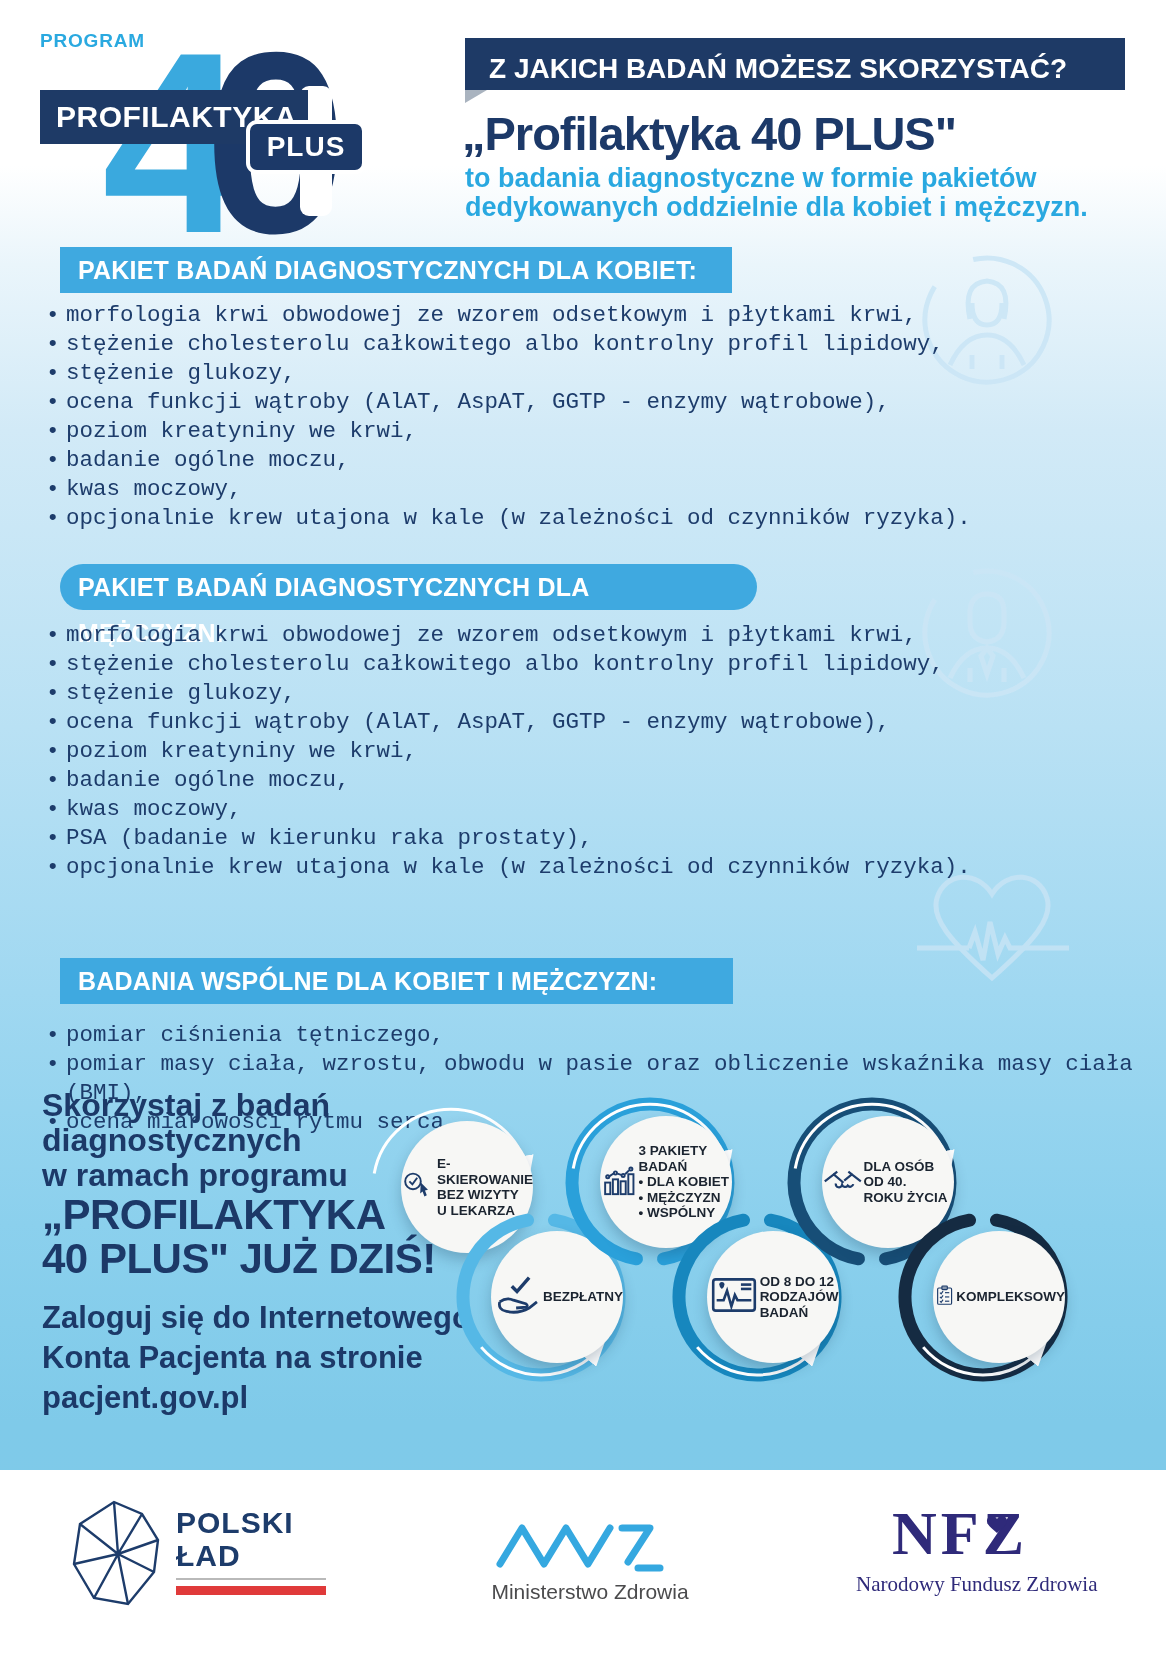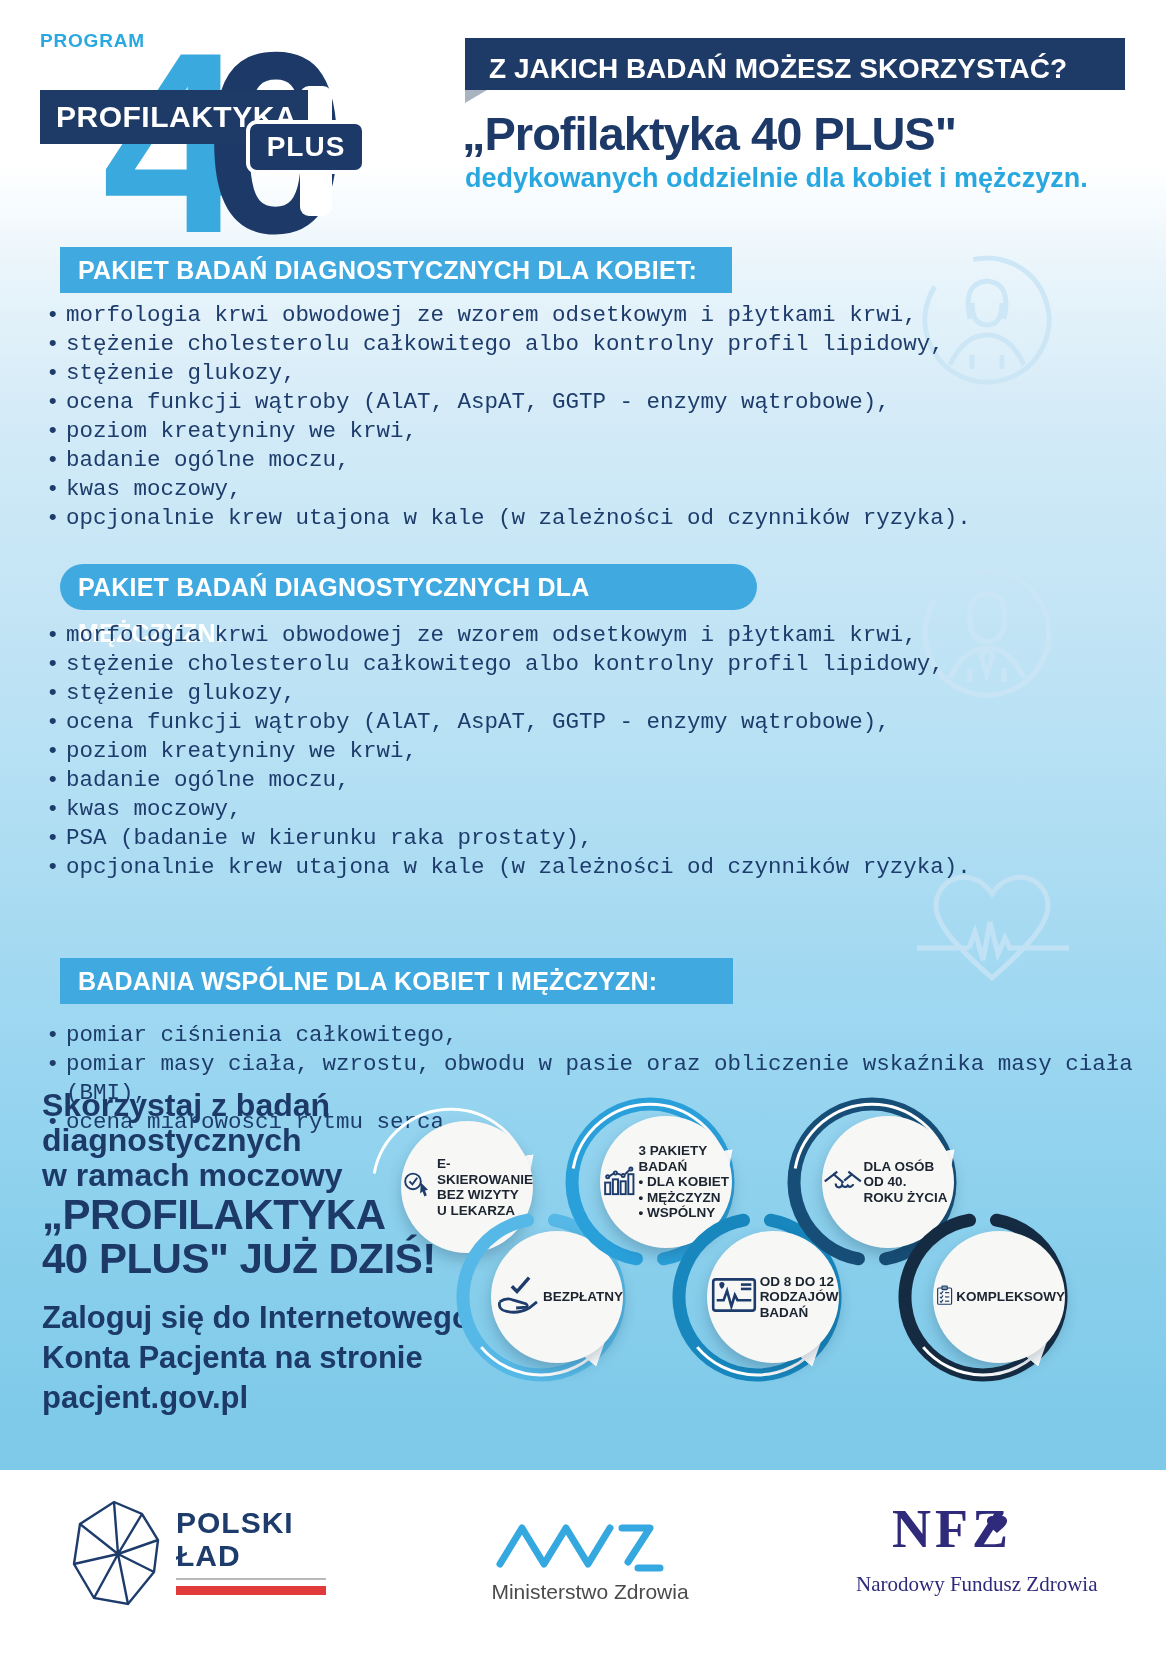--- a/index.html
+++ b/index.html
@@ -53,39 +53,40 @@
   .badge-label{font-size:13.5px;font-weight:bold;color:#1b2430;line-height:15.5px;}
   .badge-icon{margin-bottom:5px;}
   .b0{left:6px;top:5px;}  .b1{left:96px;top:115px;} .b2{left:205px;top:0;}
   .b3{left:312px;top:115px;} .b4{left:427px;top:0;} .b5{left:538px;top:115px;}
   
   .footer{left:0;top:1470px;width:1166px;height:184px;background:#ffffff;}
   .pl-text{left:176px;top:1506px;color:#1d3c6b;font-weight:bold;font-size:30px;line-height:33px;letter-spacing:1px;}
   .pl-stripe-white{left:176px;top:1578px;width:150px;height:4px;background:#fff;border-top:2px solid #b9b9b9;}
   .pl-stripe-red{left:176px;top:1586px;width:150px;height:9px;background:#e03a3a;}
   .mz-text{left:480px;top:1580px;color:#4b4b4d;font-size:21px;width:220px;text-align:center;}
-  .nfz-text{left:892px;top:1498px;color:#2f2a7a;font-family:"Liberation Serif",serif;font-weight:bold;font-size:54px;letter-spacing:4px;}
+  .nfz-text{left:892px;top:1498px;color:#2f2a7a;font-family:"Liberation Serif",serif;font-weight:bold;font-size:62px;letter-spacing:4px;}
   .nfz-sub{left:856px;top:1572px;color:#2f2a7a;font-family:"Liberation Serif",serif;font-size:21px;}
   svg{display:block;}
 </style>
 </head>
 <body>
 
 <div class="poster">
 
   <div class="abs program-label">PROGRAM</div>
   <div class="abs logo-num num4">4</div>
   <div class="abs logo-num num0">0</div>
   <div class="abs logo-plus-v"></div>
   <div class="abs logo-bar">PROFILAKTYKA</div>
   <div class="abs logo-plus-box">PLUS</div>
 
   <div class="abs banner">Z JAKICH BADAŃ MOŻESZ SKORZYSTAĆ?</div>
   <div class="abs main-title">„Profilaktyka 40 PLUS"</div>
   <div class="abs subtitle">
+    <div>to badania diagnostyczne w formie pakietów</div>
     <div>dedykowanych oddzielnie dla kobiet i mężczyzn.</div>
   </div>
 
   <svg class="abs faint" style="left:912px;top:245px" width="150" height="150" viewBox="0 0 150 150" fill="none" stroke="#cbe6f6" stroke-width="5">
     <circle cx="75" cy="75" r="62" stroke-dasharray="300 48" transform="rotate(-65 75 75)"></circle>
     <path d="M58,74 Q50,38 75,36 Q100,38 92,74"></path>
     <path d="M60,58 q0,22 15,22 q15,0 15,-22"></path>
     <path d="M38,120 Q52,90 75,90 Q98,90 112,120"></path>
     <path d="M60,110 v14 M90,110 v14"></path>
   </svg>
@@ -122,29 +123,29 @@
     <li>ocena funkcji wątroby (AlAT, AspAT, GGTP - enzymy wątrobowe),</li>
     <li>poziom kreatyniny we krwi,</li>
     <li>badanie ogólne moczu,</li>
     <li>kwas moczowy,</li>
     <li>PSA (badanie w kierunku raka prostaty),</li>
     <li>opcjonalnie krew utajona w kale (w zależności od czynników ryzyka).</li>
   </ul>
 
   <div class="abs sec-bar bar3">BADANIA WSPÓLNE DLA KOBIET I MĘŻCZYZN:</div>
   <ul class="abs sec-list list3">
-    <li>pomiar ciśnienia całkowitego,</li>
+    <li>pomiar ciśnienia tętniczego,</li>
     <li>pomiar masy ciała, wzrostu, obwodu w pasie oraz obliczenie wskaźnika masy ciała (BMI),</li>
     <li>ocena miarowości rytmu serca.</li>
   </ul>
 
   <div class="abs cta1">
     <div>Skorzystaj z badań</div>
     <div>diagnostycznych</div>
-    <div>w ramach moczowy</div>
+    <div>w ramach programu</div>
     <div class="em">„PROFILAKTYKA</div>
     <div class="em">40 PLUS" JUŻ DZIŚ!</div>
   </div>
   <div class="abs cta2">
     <div>Zaloguj się do Internetowego</div>
     <div>Konta Pacjenta na stronie</div>
     <div>pacjent.gov.pl</div>
   </div>
 
   <div class="abs badges">

